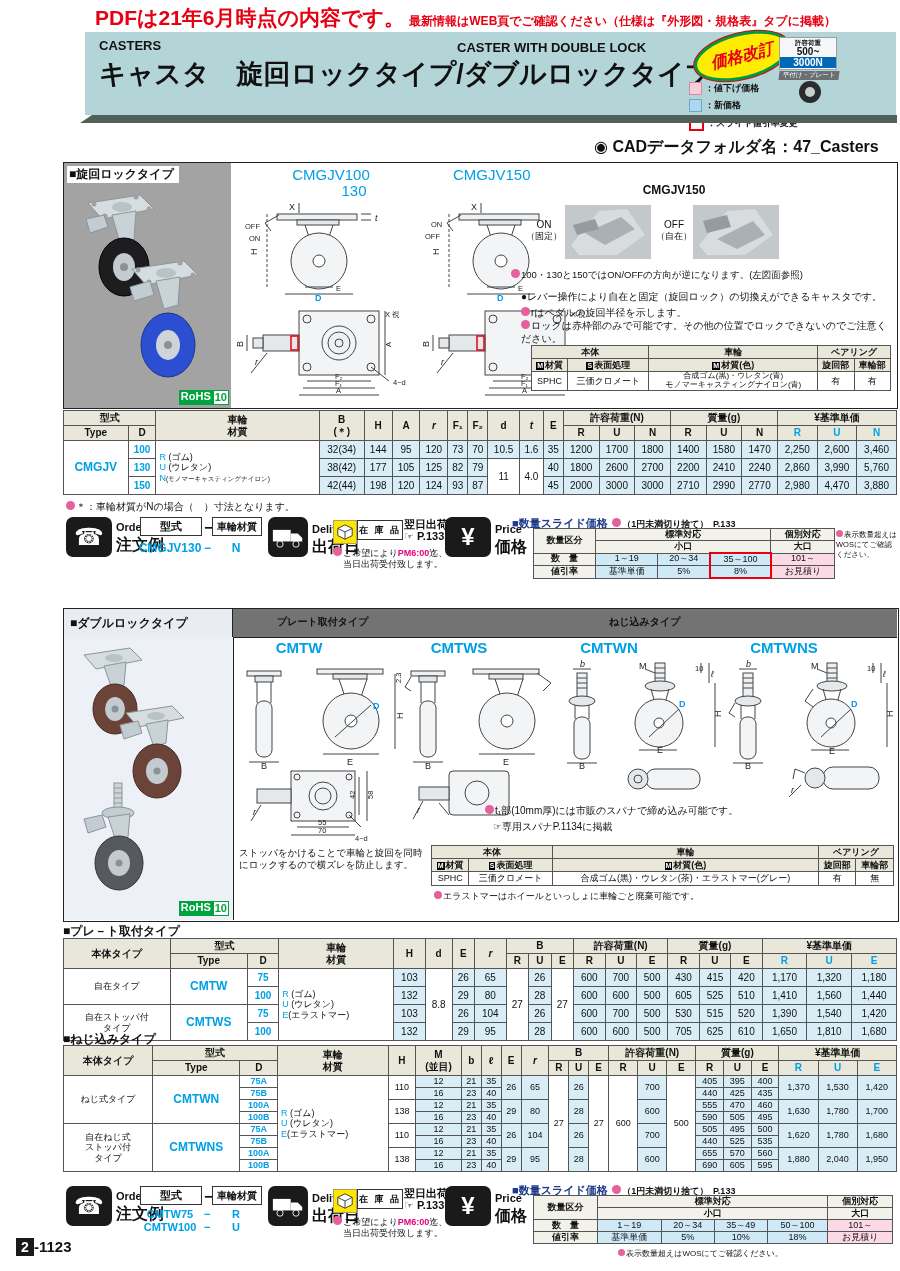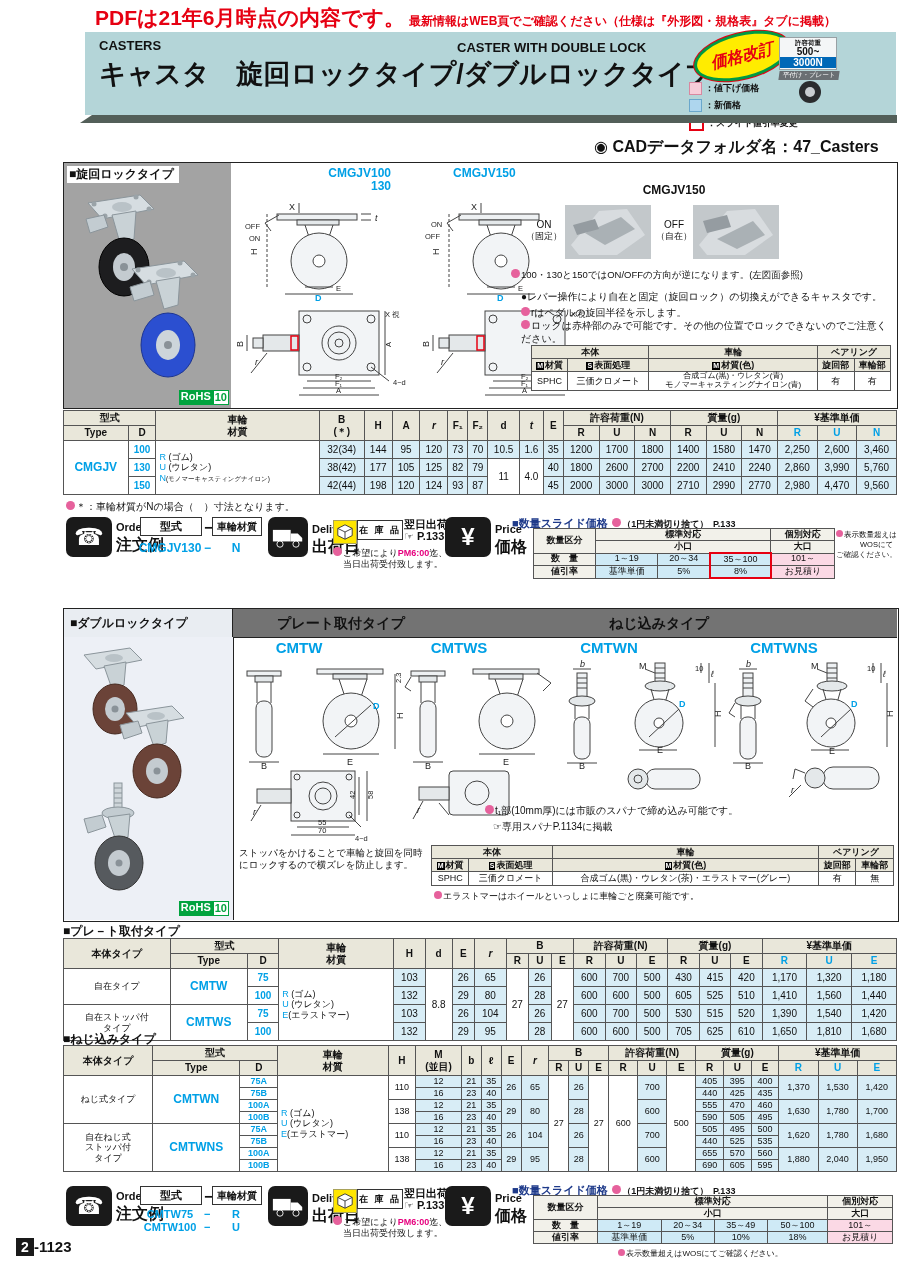--- a/index.html
+++ b/index.html
@@ -32,21 +32,21 @@
   .load-t1{font-size:6.5px;font-weight:bold}
   .load-t2{font-size:10px;font-weight:bold}
   .load-t3{font-size:10px;font-weight:bold;background:#0068b7;color:#fff;display:block}
   .load-tag{width:60px;margin-top:1px;background:#6a6f73;color:#fff;font-size:6.5px;text-align:center;transform:skewX(-8deg)}
   
   .cadline{font-size:16px;font-weight:bold}
   
   .panel{background:#a3a3a3;border:1px solid #222}
   .panel-label{font-size:12px;font-weight:bold;background:#fff;padding:0 5px 0 2px;display:inline-block}
   .dpanel{background:#fff;border:1px solid #222;border-left:none}
-  .model-title{color:#00a0e6;font-weight:bold;font-size:12px;text-align:right;line-height:1.05}
+  .model-title{color:#00a0e6;font-weight:normal;font-size:15px;text-align:center;line-height:1.05}
   .model-sm{color:#00a0e6;font-weight:bold;font-size:15px;text-align:center}
   .rohs{display:inline-flex;font-weight:bold;font-size:11px;line-height:13px}
   .rohs .r1{background:#00a33e;color:#fff;padding:0 2px}
   .rohs .r2{background:#fff;color:#00a33e;border:1px solid #00a33e;padding:0 1px}
   .note{font-size:10px;line-height:1.25}
   .note-sm{font-size:9.5px;line-height:1.25}
   .picon{display:inline-block;width:9px;height:9px;border-radius:50%;background:#e6619c;vertical-align:0px;margin-right:1px}
   
   table.spec{border-collapse:collapse;table-layout:auto;width:834px}
   .spec th,.spec td{border:1px solid #555;text-align:center;vertical-align:middle;
@@ -86,21 +86,21 @@
   .olabel{font-size:11px;font-weight:bold}
   .olabel2{font-size:16px;font-weight:bold}
   .obox{border:1.5px solid #333;background:#fff;text-align:center;font-weight:bold;font-size:11px;line-height:17px}
   .exv{color:#00a0e6;font-weight:bold;font-size:12px;text-align:center}
   .cube{width:22px;height:22px;background:#ffe600;border:1px solid #a9a25a;display:flex;align-items:center;justify-content:center}
   .zbox{border:1.5px solid #333;background:#fff;font-weight:bold;font-size:9px;text-align:center;line-height:18px;letter-spacing:2px}
   
   .s2wrap{left:63px;top:608px;width:834px;height:312px;border:1px solid #222;background:#fff}
   .s2band{left:0;top:0;width:833px;height:28px;border-bottom:1px solid #222;background:#737373}
   .s2bandleft{left:0;top:0;width:169px;height:28px;background:#e9edf2;border-right:1px solid #222;display:flex;align-items:center;padding-left:4px;box-sizing:border-box}
-  .s2hdr{font-size:14px;font-weight:bold}
+  .s2hdr{font-size:10px;font-weight:bold}
   .s2panel{left:0;top:28px;width:169px;height:283px;background:#edf0f6;border-right:1px solid #222}
   
   svg.dgm{overflow:visible}
   .dg line,.dg path,.dg circle,.dg rect,.dg ellipse,.dg polyline{stroke:#444;fill:none;stroke-width:1}
   .dg .f1{fill:#eef1f3}.dg .f2{fill:#e4e8ea}.dg .f3{fill:#f2f4f6}.dg .fw{fill:#fff}
   .dg .redbox{stroke:#e60012;stroke-width:1.5}
   svg.dgm text{font-size:9px;fill:#222;font-family:"Liberation Sans","DejaVu Sans",sans-serif}
   svg.dgm text.blue{fill:#00a0e6;font-weight:bold}
   svg.dgm text.it{font-style:italic}
   svg.dgm text.sm{font-size:7.5px}
@@ -447,21 +447,21 @@
           <td>87</td>
           <td>45</td>
           <td>2000</td>
           <td>3000</td>
           <td>3000</td>
           <td>2710</td>
           <td>2990</td>
           <td>2770</td>
           <td>2,980</td>
           <td>4,470</td>
-          <td>9,560</td>
+          <td>3,880</td>
         </tr>
       </tbody>
     </table>
 
   <div class="abs note" style="left:66px;top:501px"><span class="picon"></span><span>＊：車輪材質がNの場合（　）寸法となります。</span></div>
 
   <div class="abs" style="left:66px;top:515px;width:470px;height:62px">
     <div class="oicon abs" style="left:0;top:2px">
         <span class="glyph">☎</span>
       </div>
@@ -531,21 +531,21 @@
             <td class="g">値引率</td>
             <td class="c">基準単価</td>
             <td class="c">5%</td>
             <td class="c rbb">8%</td>
             <td class="p">お見積り</td>
           </tr>
         </tbody>
       </table>
   </div>
   <div class="abs" style="left:836px;top:530px;width:62px;font-size:7.5px;line-height:1.3">
-    <span class="picon" style="width:7px;height:7px"></span><span>表示数量超えは</span><br><span style="padding-left:24px">WOSにてご確認ください。</span>
+    <span class="picon" style="width:7px;height:7px"></span><span>表示数量超えは</span><br><span style="padding-left:0">WOSにてご確認ください。</span>
   </div>
 
   <div class="abs s2wrap">
     <div class="abs s2band">
       <div class="abs s2bandleft">
           <span class="panel-label" style="background:transparent">■ダブルロックタイプ</span>
         </div>
       <div class="abs s2hdr" style="left:213px;top:6px">プレート取付タイプ</div>
       <div class="abs s2hdr" style="left:545px;top:6px">ねじ込みタイプ</div>
     </div>

